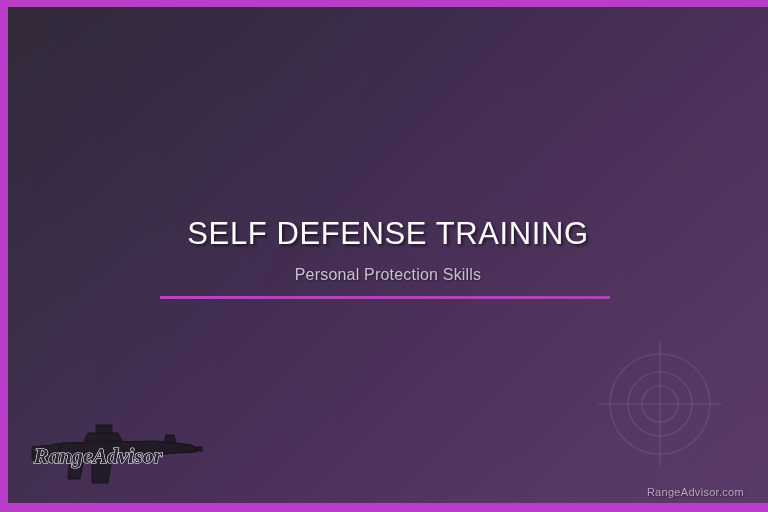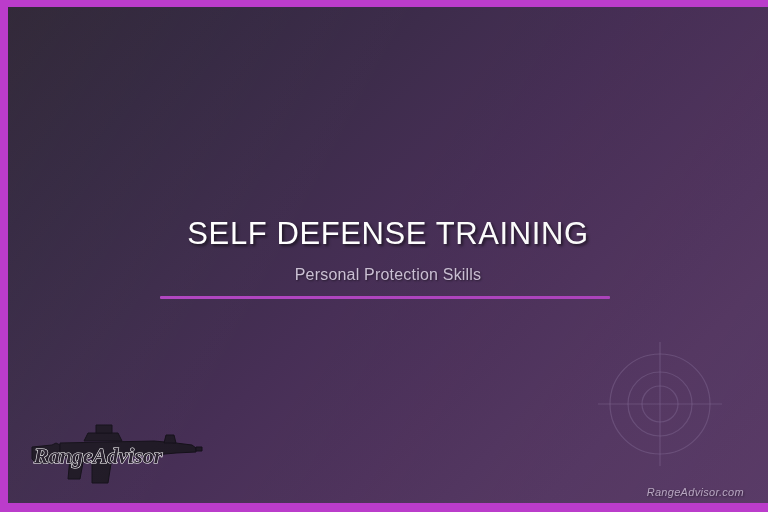--- a/index.html
+++ b/index.html
@@ -124,21 +124,20 @@
 
   
   .watermark {
     position: absolute;
     right: 24px;
     bottom: 14px;
     font-size: 11px;
     color: #b7a6c0;
     letter-spacing: 0.3px;
     text-shadow: 1px 1px 2px rgba(0,0,0,0.4);
-    font-style: italic;
   }
 </style>
 </head>
 <body>
 
 <div class="slide">
 
   <div class="canvas">
 
     <svg class="target" viewBox="0 0 136 136">

